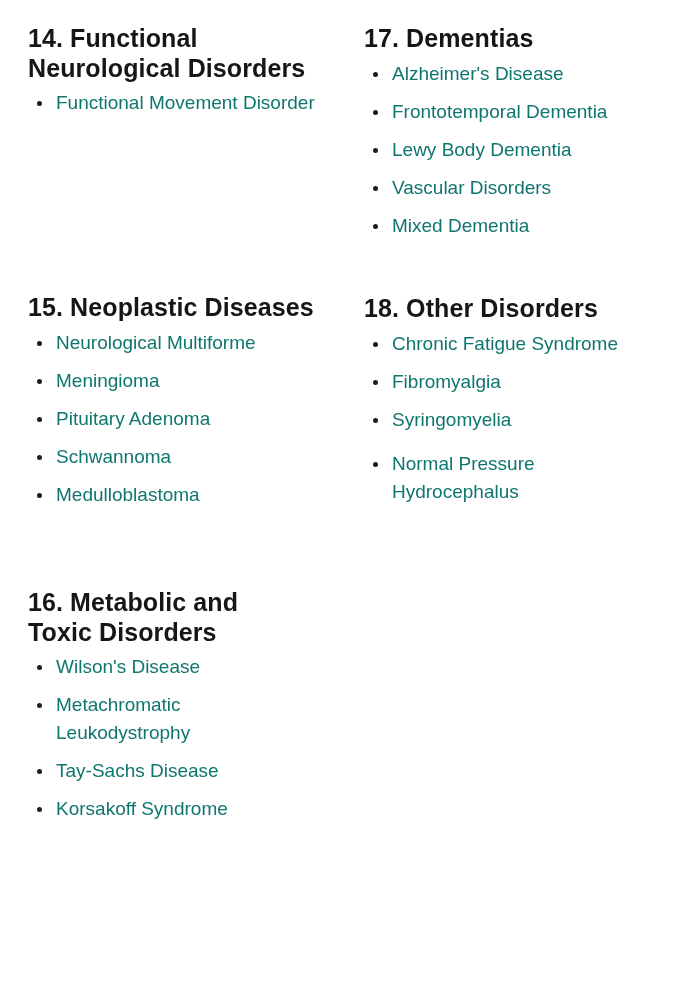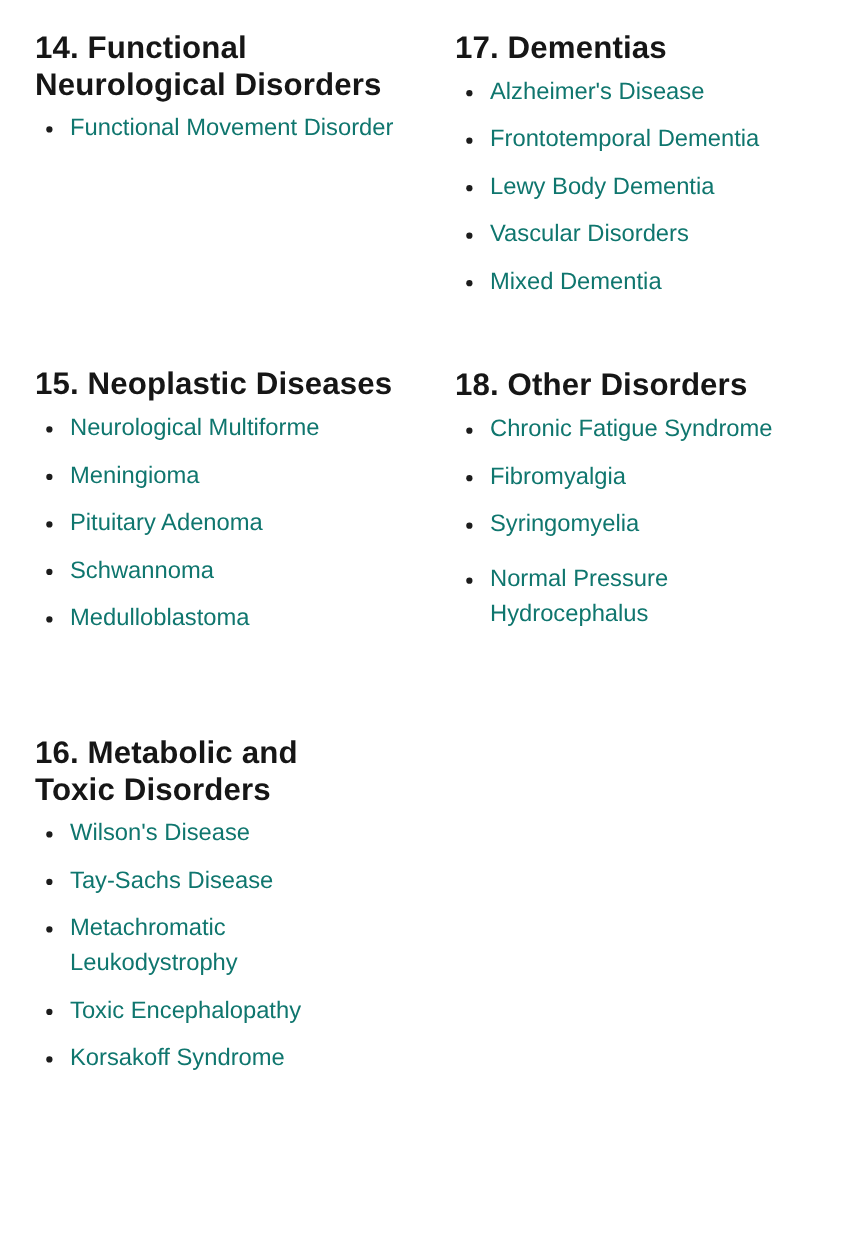--- a/index.html
+++ b/index.html
@@ -78,23 +78,22 @@
       <li><span class="bullet"></span><span>Pituitary Adenoma</span></li>
       <li><span class="bullet"></span><span>Schwannoma</span></li>
       <li><span class="bullet"></span><span>Medulloblastoma</span></li>
     </ul>
   </div>
 
   <div class="section" style="top:588px;">
     <h2 class="section-title" style="width:280px;">16. Metabolic and Toxic Disorders</h2>
     <ul class="items">
       <li><span class="bullet"></span><span>Wilson's Disease</span></li>
+      <li style="width:200px;"><span class="bullet"></span><span>Metachromatic Leukodystrophy</span></li>
       <li><span class="bullet"></span><span>Tay-Sachs Disease</span></li>
-      <li style="width:200px;"><span class="bullet"></span><span>Metachromatic Leukodystrophy</span></li>
-      <li><span class="bullet"></span><span>Toxic Encephalopathy</span></li>
       <li><span class="bullet"></span><span>Korsakoff Syndrome</span></li>
     </ul>
   </div>
 </div>
 
 <div class="column col-right">
 
   <div class="section" style="top:24px;">
     <h2 class="section-title">17. Dementias</h2>
     <ul class="items">

